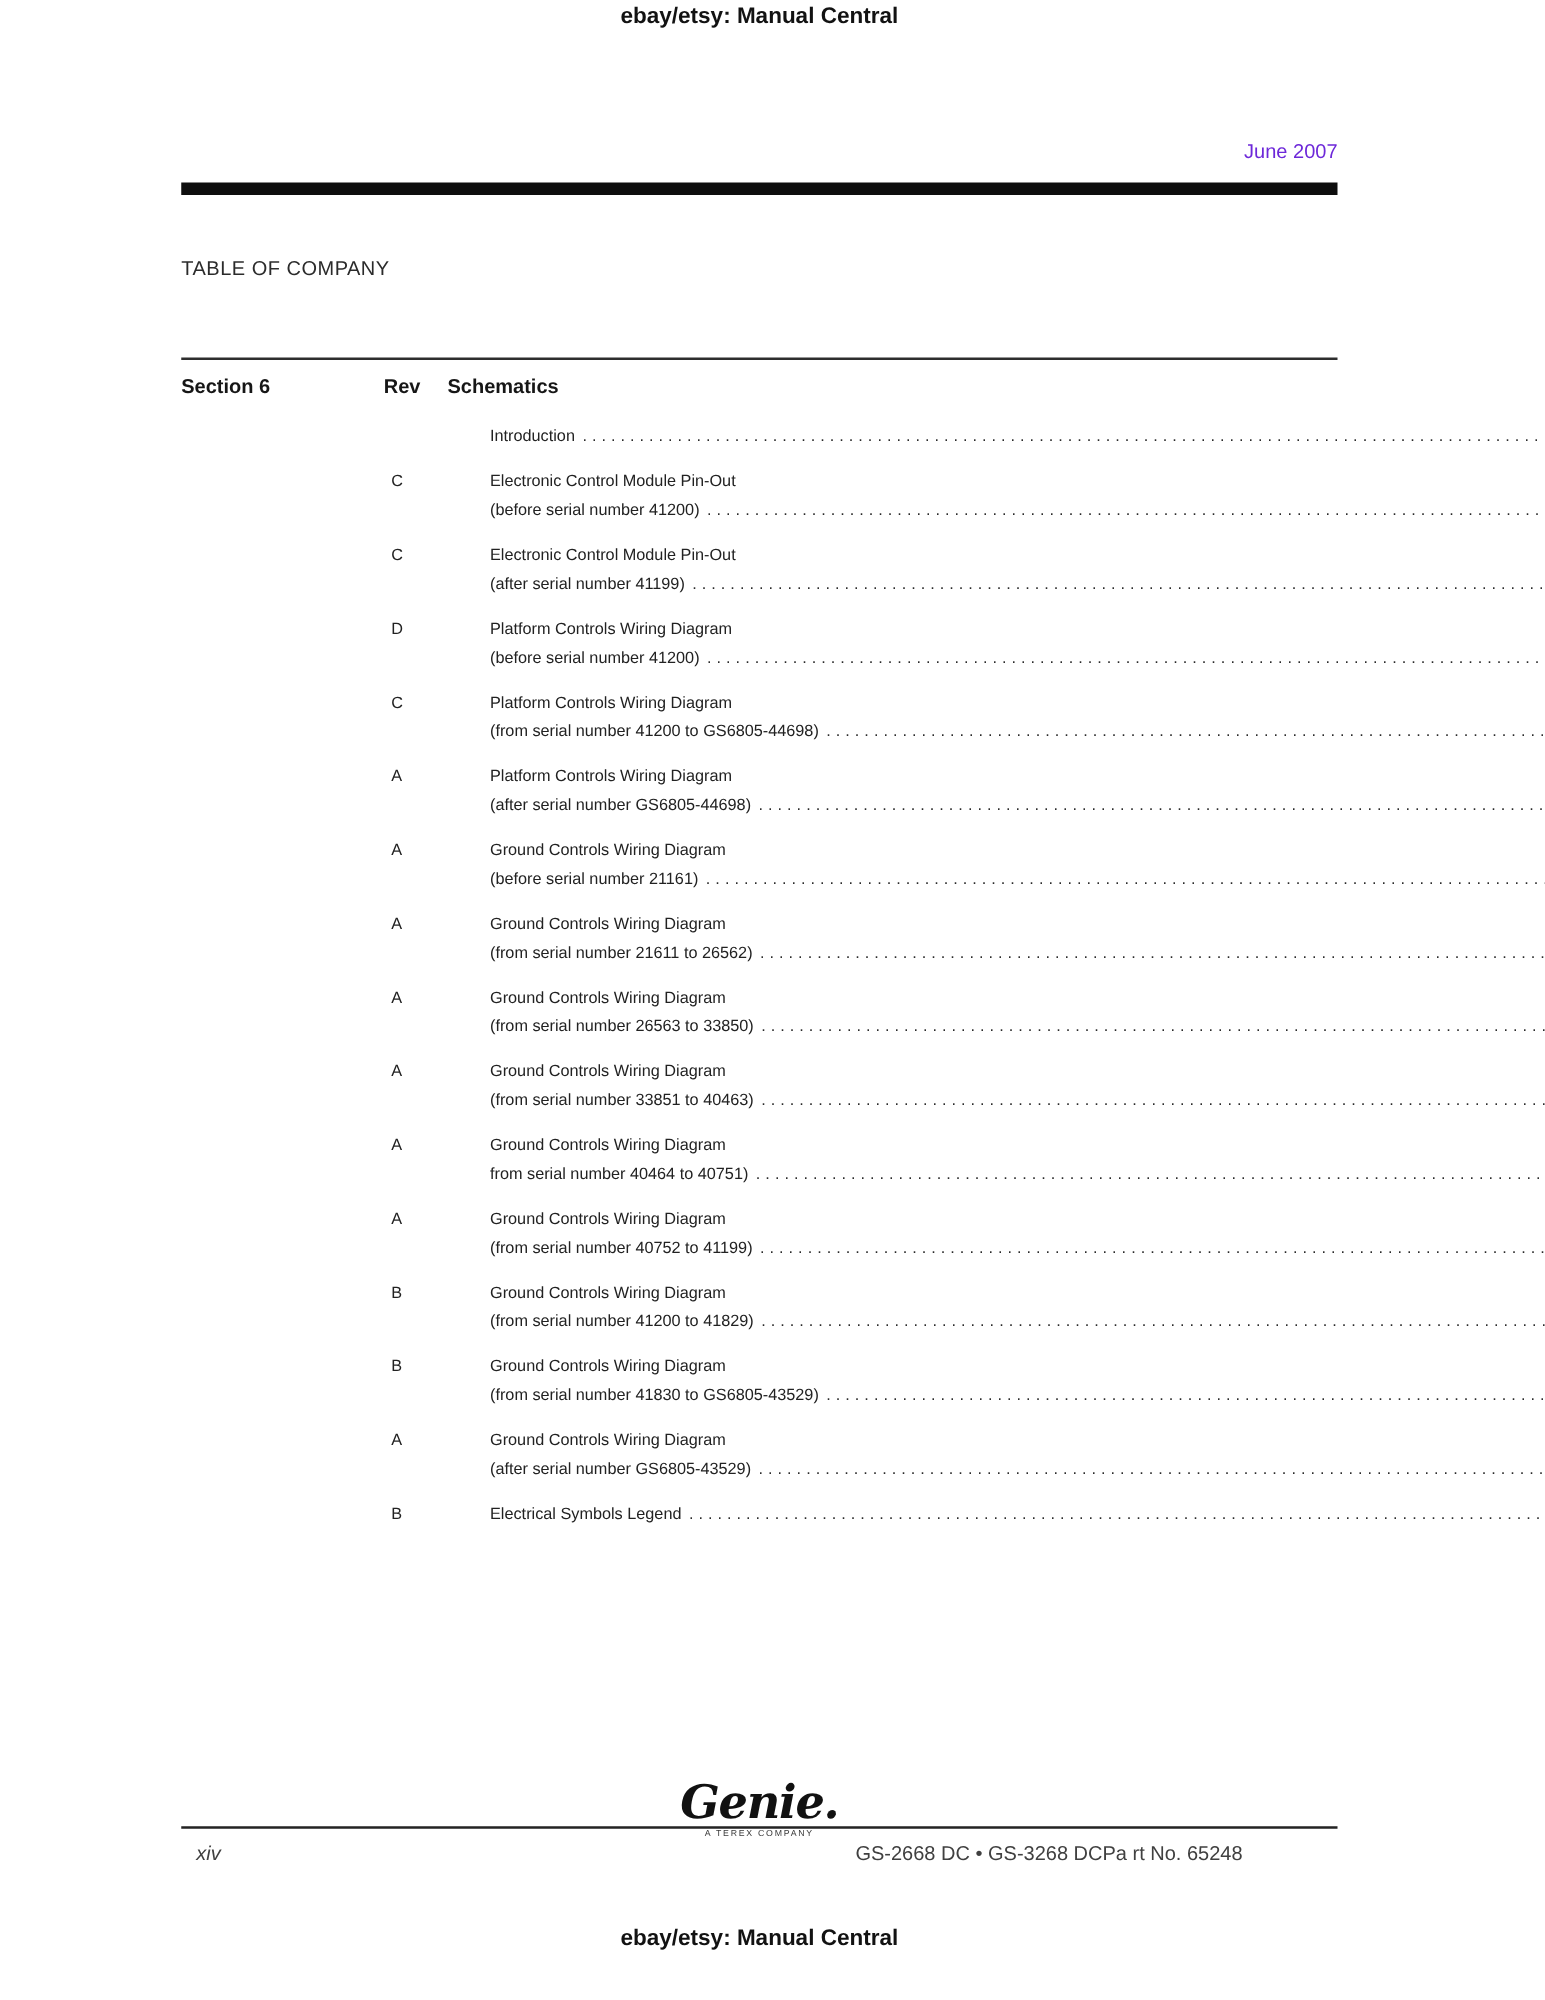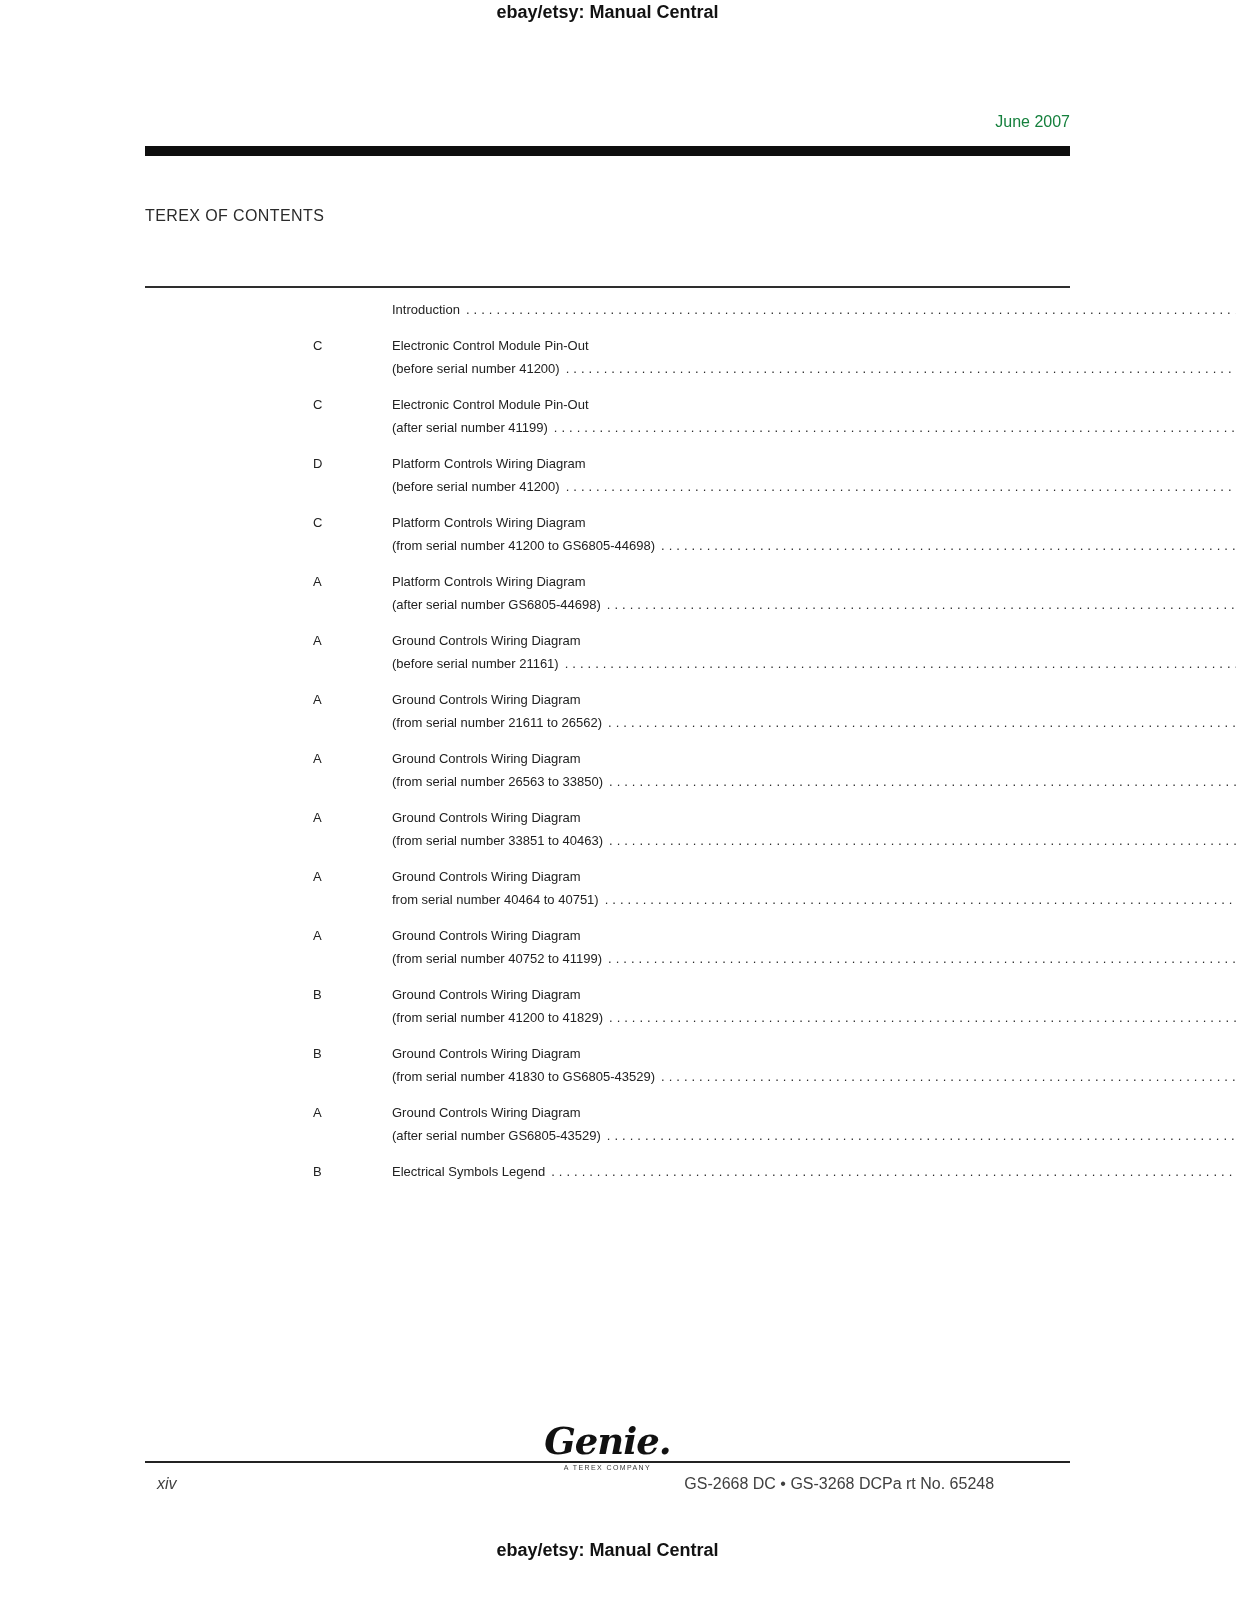--- a/index.html
+++ b/index.html
@@ -18,21 +18,21 @@
     font-size: 18px; font-weight: 600; color: #121212;
     line-height: 24px;
   }
   .wm-top { top: 0; }
   .wm-bottom { top: 1538px; }
 
   .content { position: absolute; left: 145px; top: 0; width: 925px; height: 1600px; }
 
   .date {
     position: absolute; top: 113px; right: 0;
-    font-size: 16px; font-weight: 500; color: #15803d;
+    font-size: 16px; font-weight: 500; color: #6d28d9;
   }
 
   .black-bar {
     position: absolute; top: 146px; left: 0; width: 100%; height: 10px;
     background: #0e0e0e;
   }
 
   .toc-title {
     position: absolute; top: 207px; left: 0;
     font-size: 16px; letter-spacing: 0.4px; color: #2b2b2b;
@@ -89,25 +89,30 @@
 </head>
 <body>
 
 <div class="wm wm-top">ebay/etsy: Manual Central</div>
 
 <div class="content">
 
   <div class="date">June 2007</div>
   <div class="black-bar"></div>
 
-  <div class="toc-title">TEREX OF CONTENTS</div>
+  <div class="toc-title">TABLE OF COMPANY</div>
 
   <div class="toc">
     <div class="rule"></div>
 
+    <div class="toc-row toc-header">
+      <div class="col-section">Section 6</div>
+      <div class="col-rev">Rev</div>
+      <div class="col-body">Schematics</div>
+    </div>
 
     <div class="toc-entries">
   <div class="toc-row toc-entry">
     <div class="col-section"></div>
     <div class="col-rev"></div>
     <div class="col-body">
       <div class="entry-line line1">
         <span class="entry-title">Introduction</span>
       <span class="leader"></span>
             </div>

